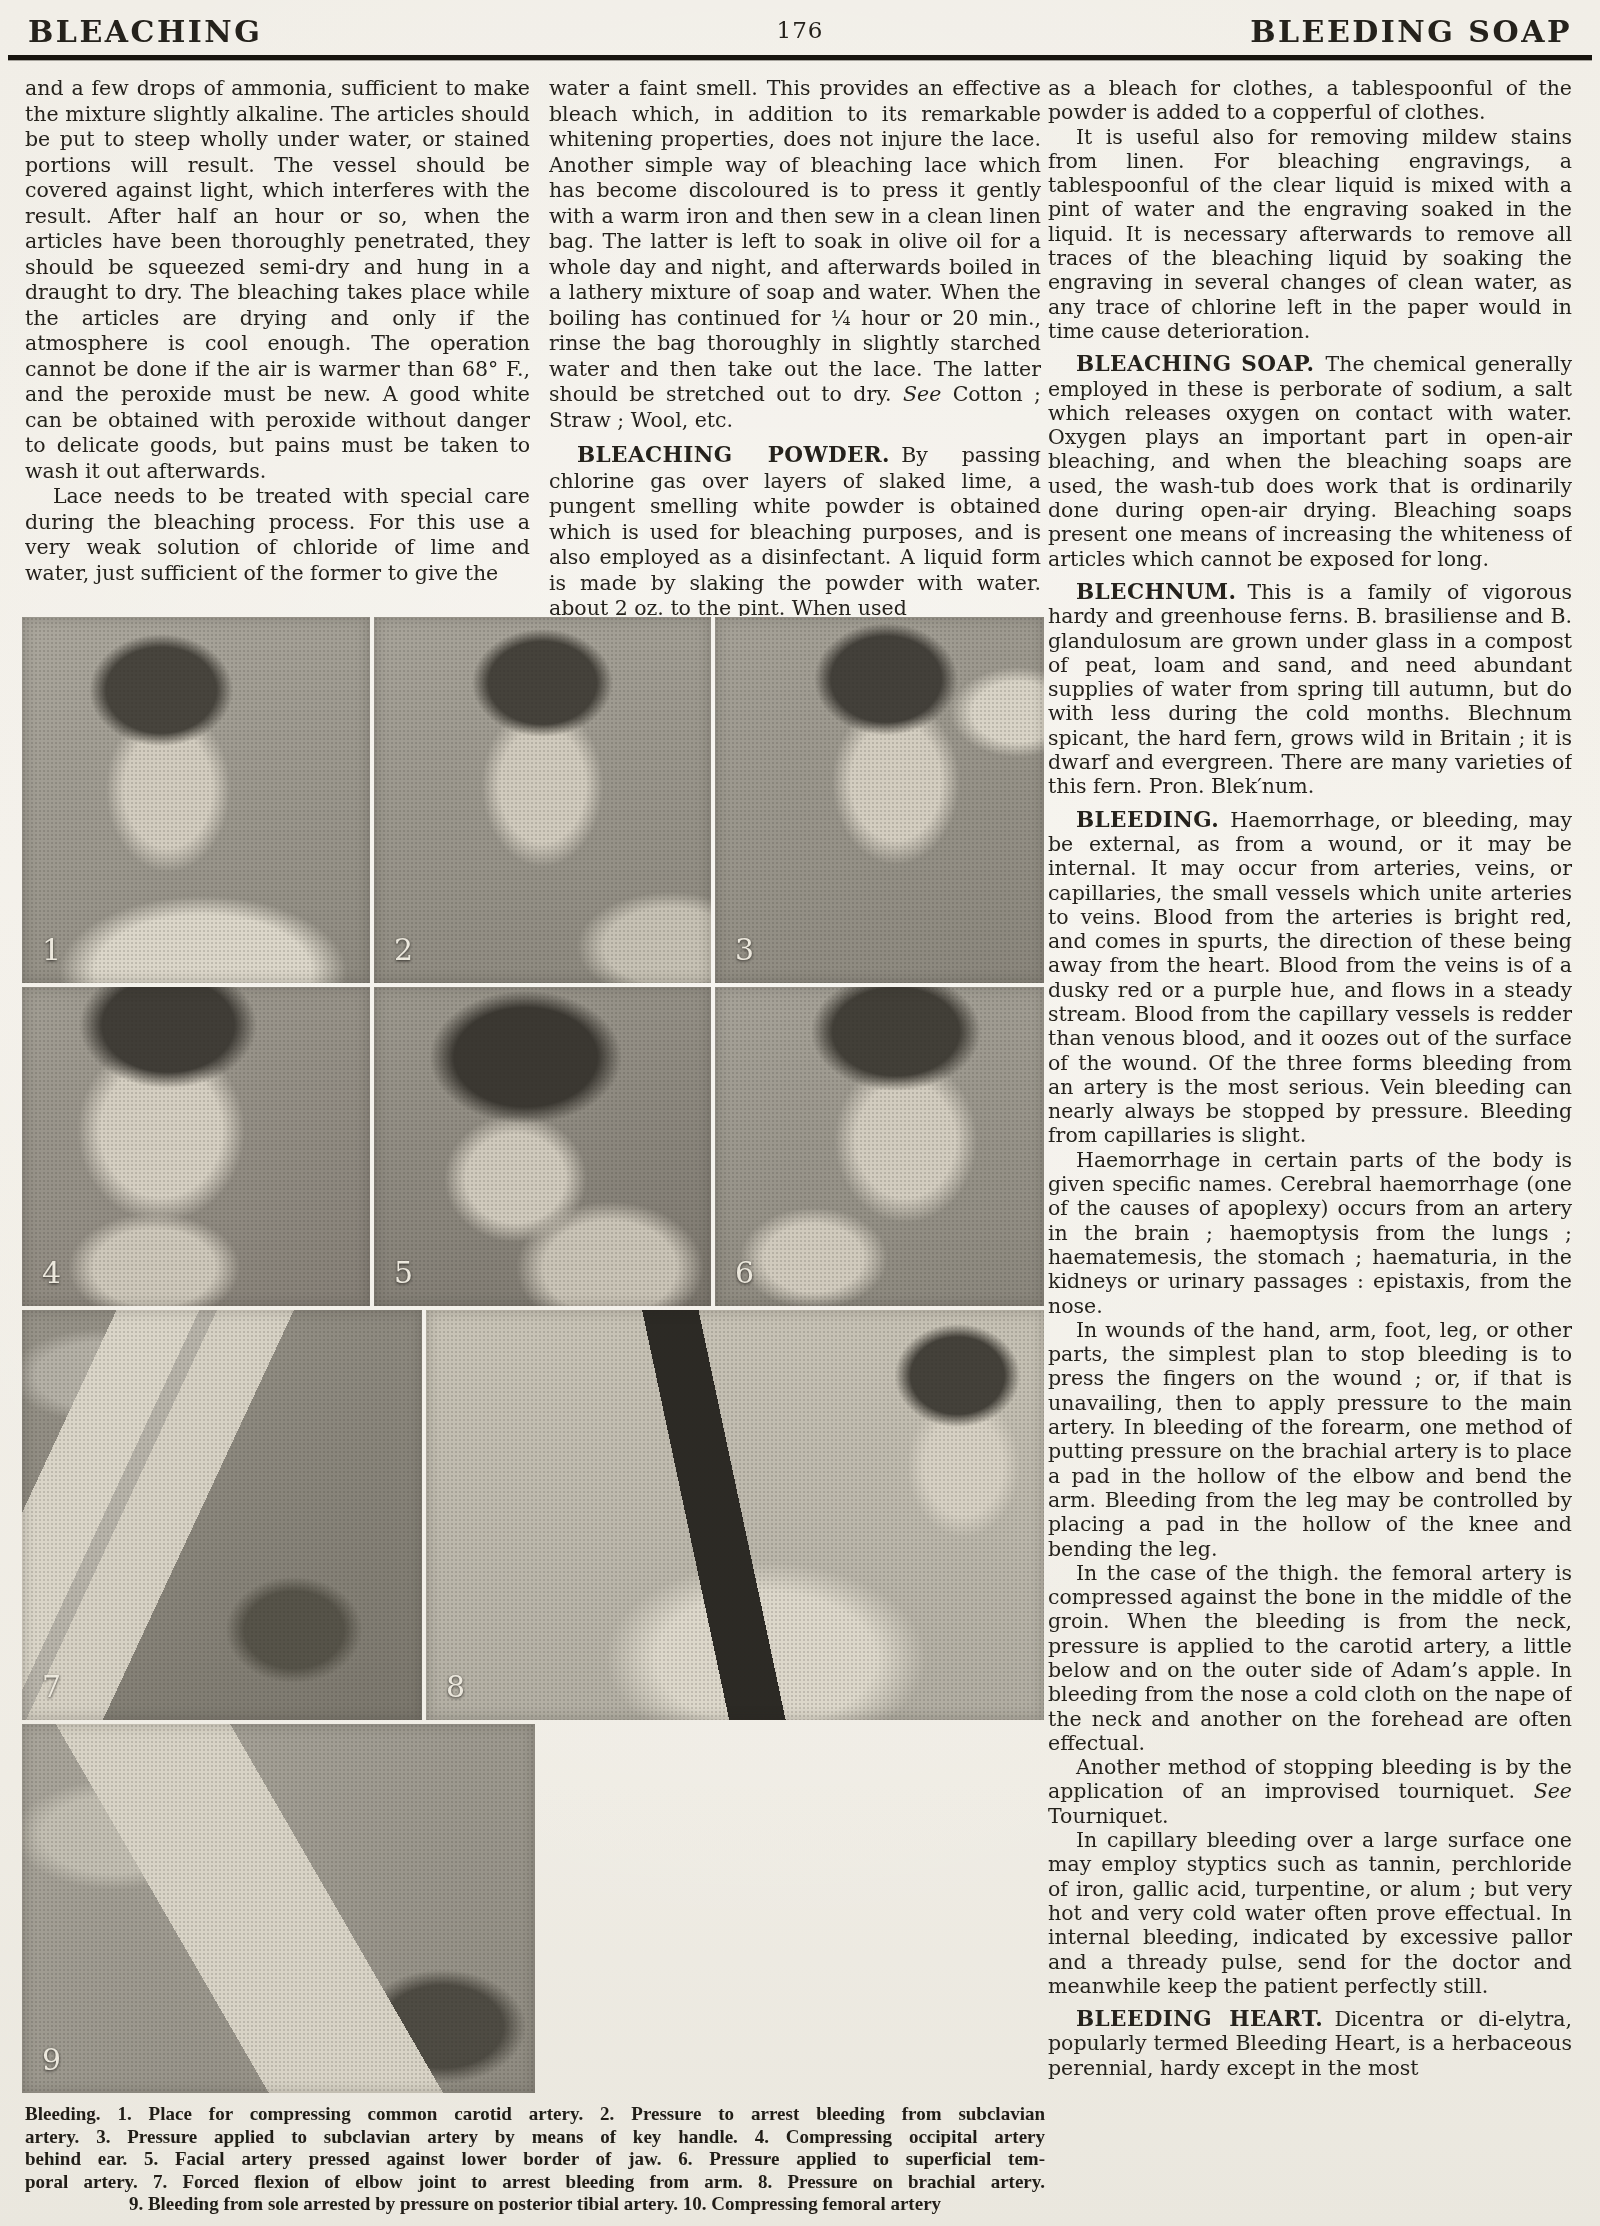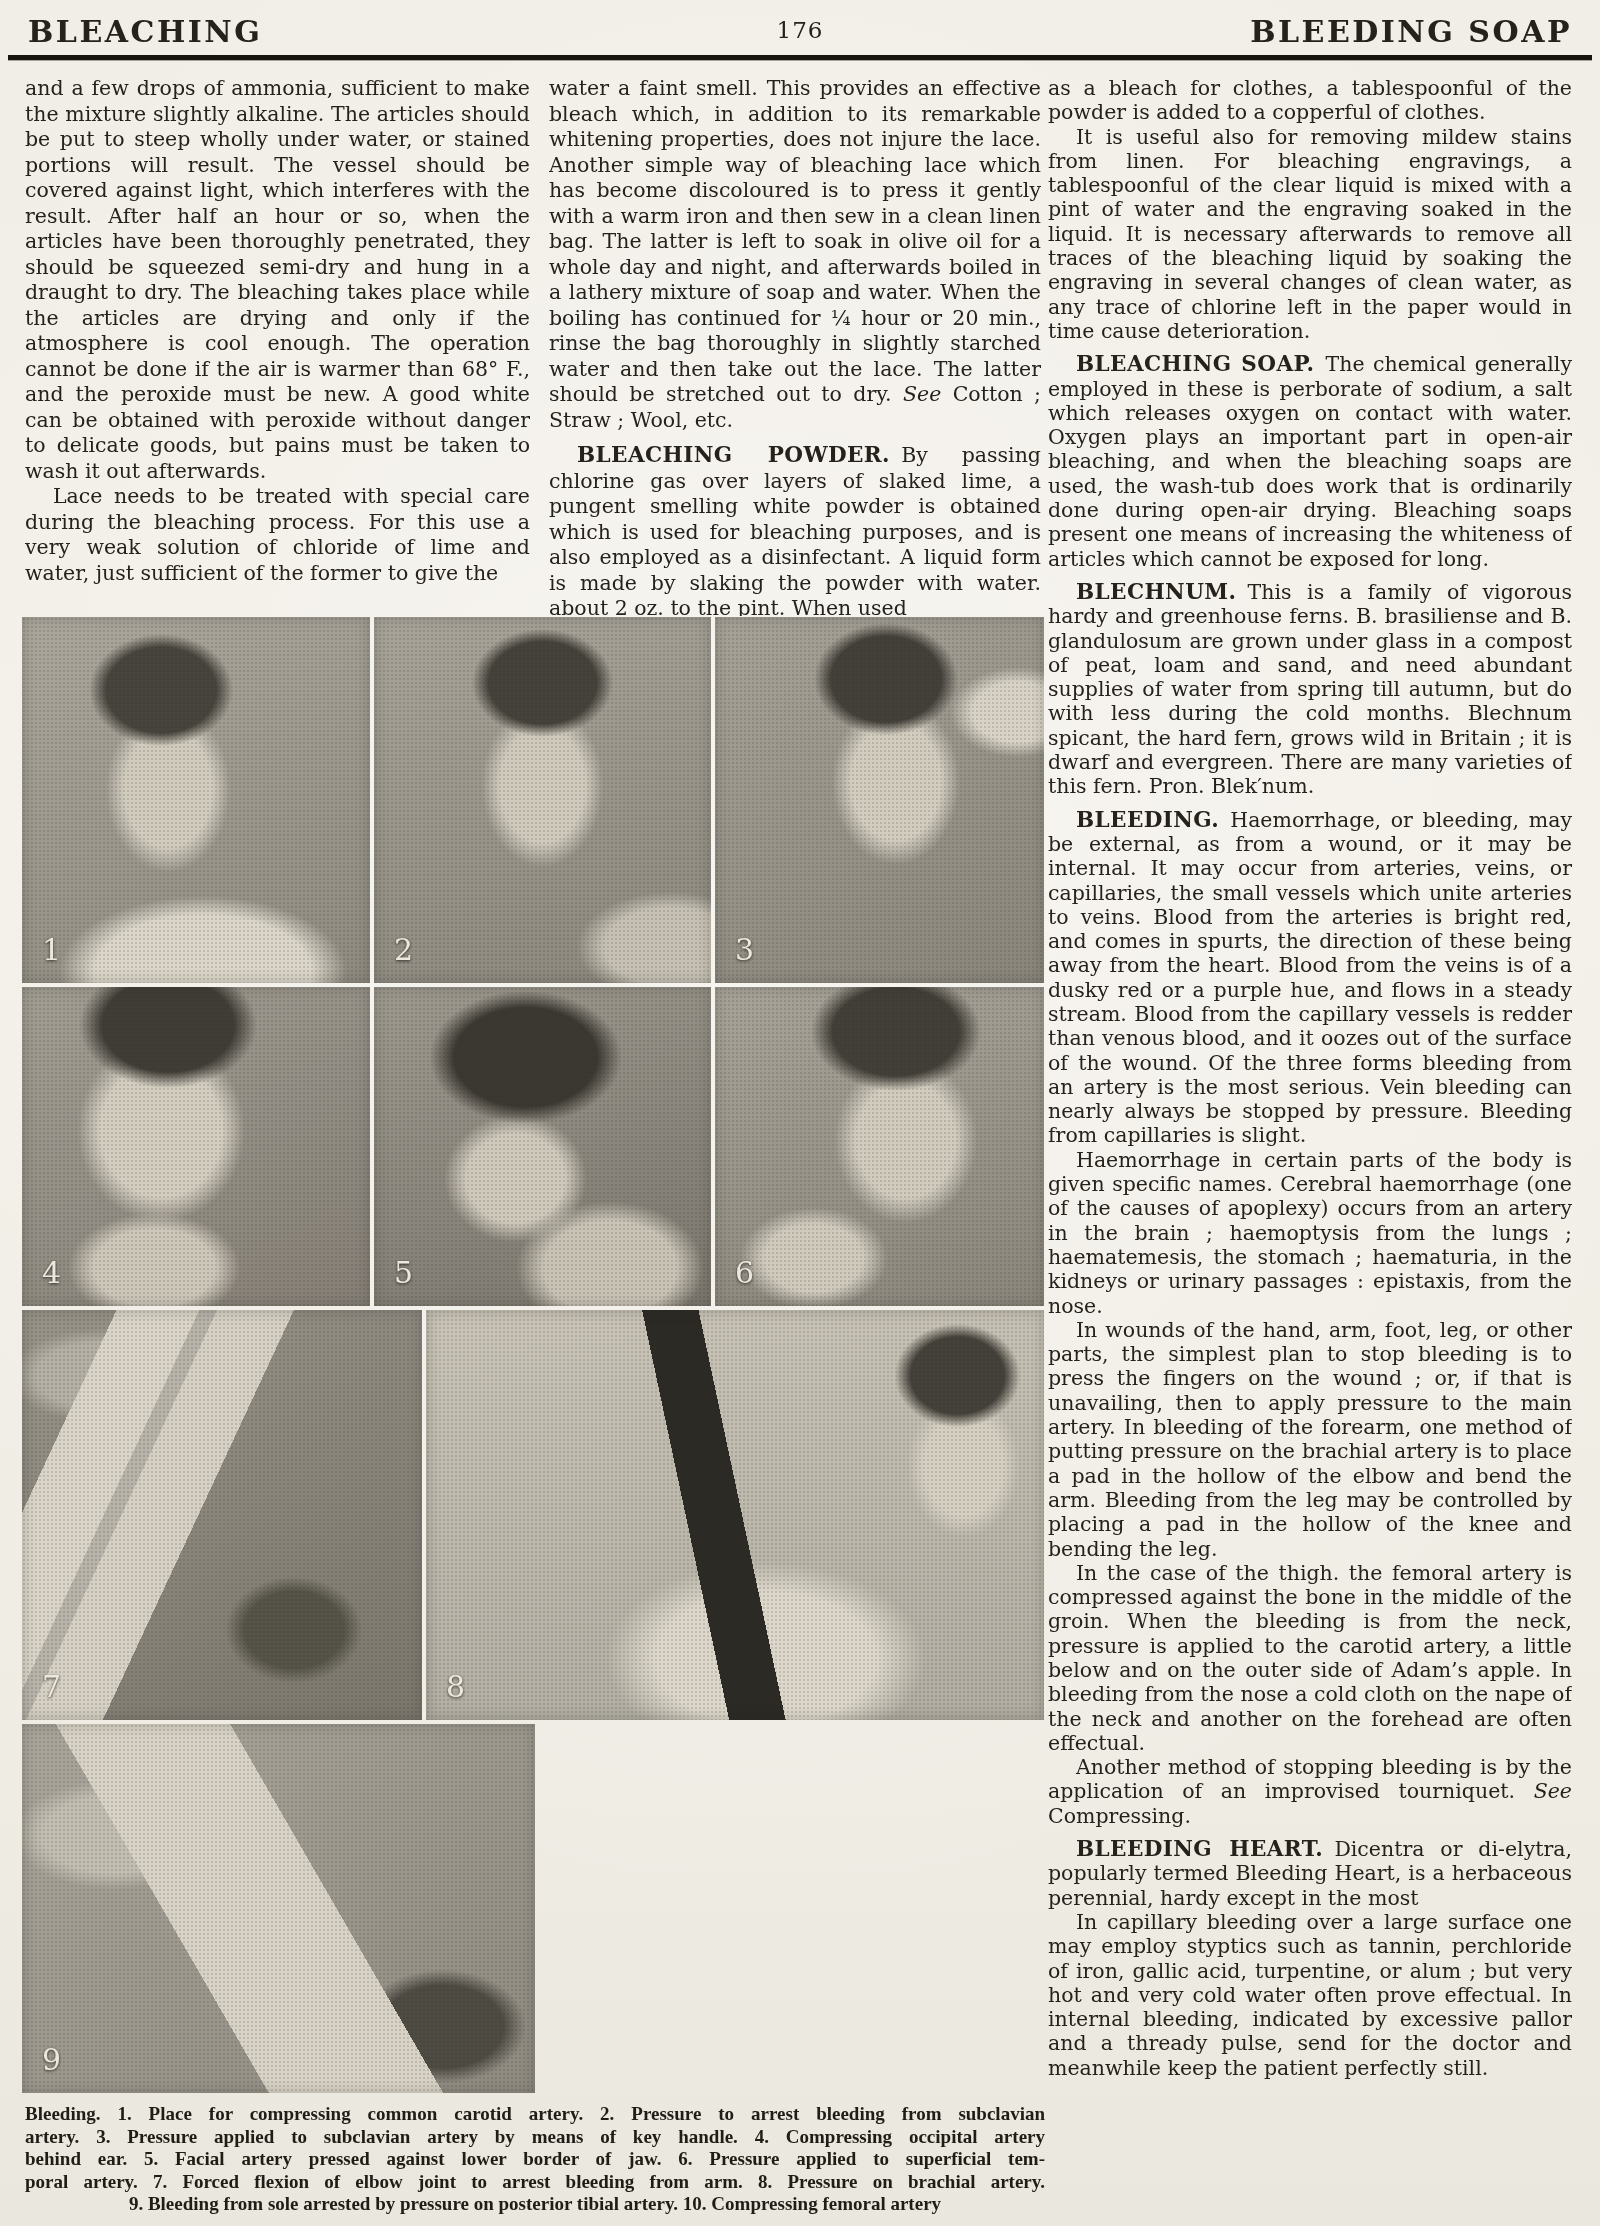--- a/index.html
+++ b/index.html
@@ -112,23 +112,23 @@
   </div>
 <div class="abs col col-right">
     <p class="para"><span>as a bleach for clothes, a tablespoonful of the powder is added to a copperful of clothes.</span></p>
     <p class="para ind"><span>It is useful also for removing mildew stains from linen.  For bleaching engravings, a tablespoonful of the clear liquid is mixed with a pint of water and the engraving soaked in the liquid.  It is necessary afterwards to remove all traces of the bleaching liquid by soaking the engraving in several changes of clean water, as any trace of chlorine left in the paper would in time cause deterioration.</span></p>
     <p class="para ind entry"><span class="hw">BLEACHING SOAP. </span><span>The chemical generally employed in these is perborate of sodium, a salt which releases oxygen on contact with water.  Oxygen plays an important part in open-air bleaching, and when the bleaching soaps are used, the wash-tub does work that is ordinarily done during open-air drying.  Bleaching soaps present one means of increasing the whiteness of articles which cannot be exposed for long.</span></p>
     <p class="para ind entry"><span class="hw">BLECHNUM. </span><span>This is a family of vigorous hardy and greenhouse ferns.  B. brasiliense and B. glandulosum are grown under glass in a compost of peat, loam and sand, and need abundant supplies of water from spring till autumn, but do with less during the cold months.  Blechnum spicant, the hard fern, grows wild in Britain ; it is dwarf and evergreen.  There are many varieties of this fern. Pron. Blek′num.</span></p>
     <p class="para ind entry"><span class="hw">BLEEDING. </span><span>Haemorrhage, or bleeding, may be external, as from a wound, or it may be internal.  It may occur from arteries, veins, or capillaries, the small vessels which unite arteries to veins.  Blood from the arteries is bright red, and comes in spurts, the direction of these being away from the heart. Blood from the veins is of a dusky red or a purple hue, and flows in a steady stream. Blood from the capillary vessels is redder than venous blood, and it oozes out of the surface of the wound.  Of the three forms bleeding from an artery is the most serious.  Vein bleeding can nearly always be stopped by pressure.  Bleeding from capillaries is slight.</span></p>
     <p class="para ind"><span>Haemorrhage in certain parts of the body is given specific names.  Cerebral haemorrhage (one of the causes of apoplexy) occurs from an artery in the brain ;  haemoptysis from the lungs ;  haematemesis, the stomach ;  haematuria, in the kidneys or urinary passages : epistaxis, from the nose.</span></p>
     <p class="para ind"><span>In wounds of the hand, arm, foot, leg, or other parts, the simplest plan to stop bleeding is to press the fingers on the wound ;  or, if that is unavailing, then to apply pressure to the main artery.  In bleeding of the forearm, one method of putting pressure on the brachial artery is to place a pad in the hollow of the elbow and bend the arm.  Bleeding from the leg may be controlled by placing a pad in the hollow of the knee and bending the leg.</span></p>
     <p class="para ind"><span>In the case of the thigh. the femoral artery is compressed against the bone in the middle of the groin.  When the bleeding is from the neck, pressure is applied to the carotid artery, a little below and on the outer side of Adam’s apple.  In bleeding from the nose a cold cloth on the nape of the neck and another on the forehead are often effectual.</span></p>
-    <p class="para ind"><span>Another method of stopping bleeding is by the application of an improvised tourniquet. </span><i>See</i><span> Compressing.</span></p>
+    <p class="para ind"><span>Another method of stopping bleeding is by the application of an improvised tourniquet. </span><i>See</i><span> Tourniquet.</span></p>
+    <p class="para ind"><span>In capillary bleeding over a large surface one may employ styptics such as tannin, perchloride of iron, gallic acid, turpentine, or alum ;  but very hot and very cold water often prove effectual.  In internal bleeding, indicated by excessive pallor and a thready pulse, send for the doctor and meanwhile keep the patient perfectly still.</span></p>
     <p class="para ind entry"><span class="hw">BLEEDING HEART. </span><span>Dicentra or di-elytra, popularly termed Bleeding Heart, is a herbaceous perennial, hardy except in the most</span></p>
-    <p class="para ind"><span>In capillary bleeding over a large surface one may employ styptics such as tannin, perchloride of iron, gallic acid, turpentine, or alum ;  but very hot and very cold water often prove effectual.  In internal bleeding, indicated by excessive pallor and a thready pulse, send for the doctor and meanwhile keep the patient perfectly still.</span></p>
   </div>
 
 <div class="abs montage">
     <div class="photo v1" title="Place for compressing common carotid artery" style="left: 0px; top: 0px; width: 348px; height: 366px;">
       <span class="ph-num">1</span>
     </div>
     <div class="photo v2" title="Pressure to arrest bleeding from subclavian artery" style="left: 352px; top: 0px; width: 337px; height: 366px;">
       <span class="ph-num">2</span>
     </div>
     <div class="photo v3" title="Pressure applied to subclavian artery by means of key handle" style="left: 693px; top: 0px; width: 329px; height: 366px;">

